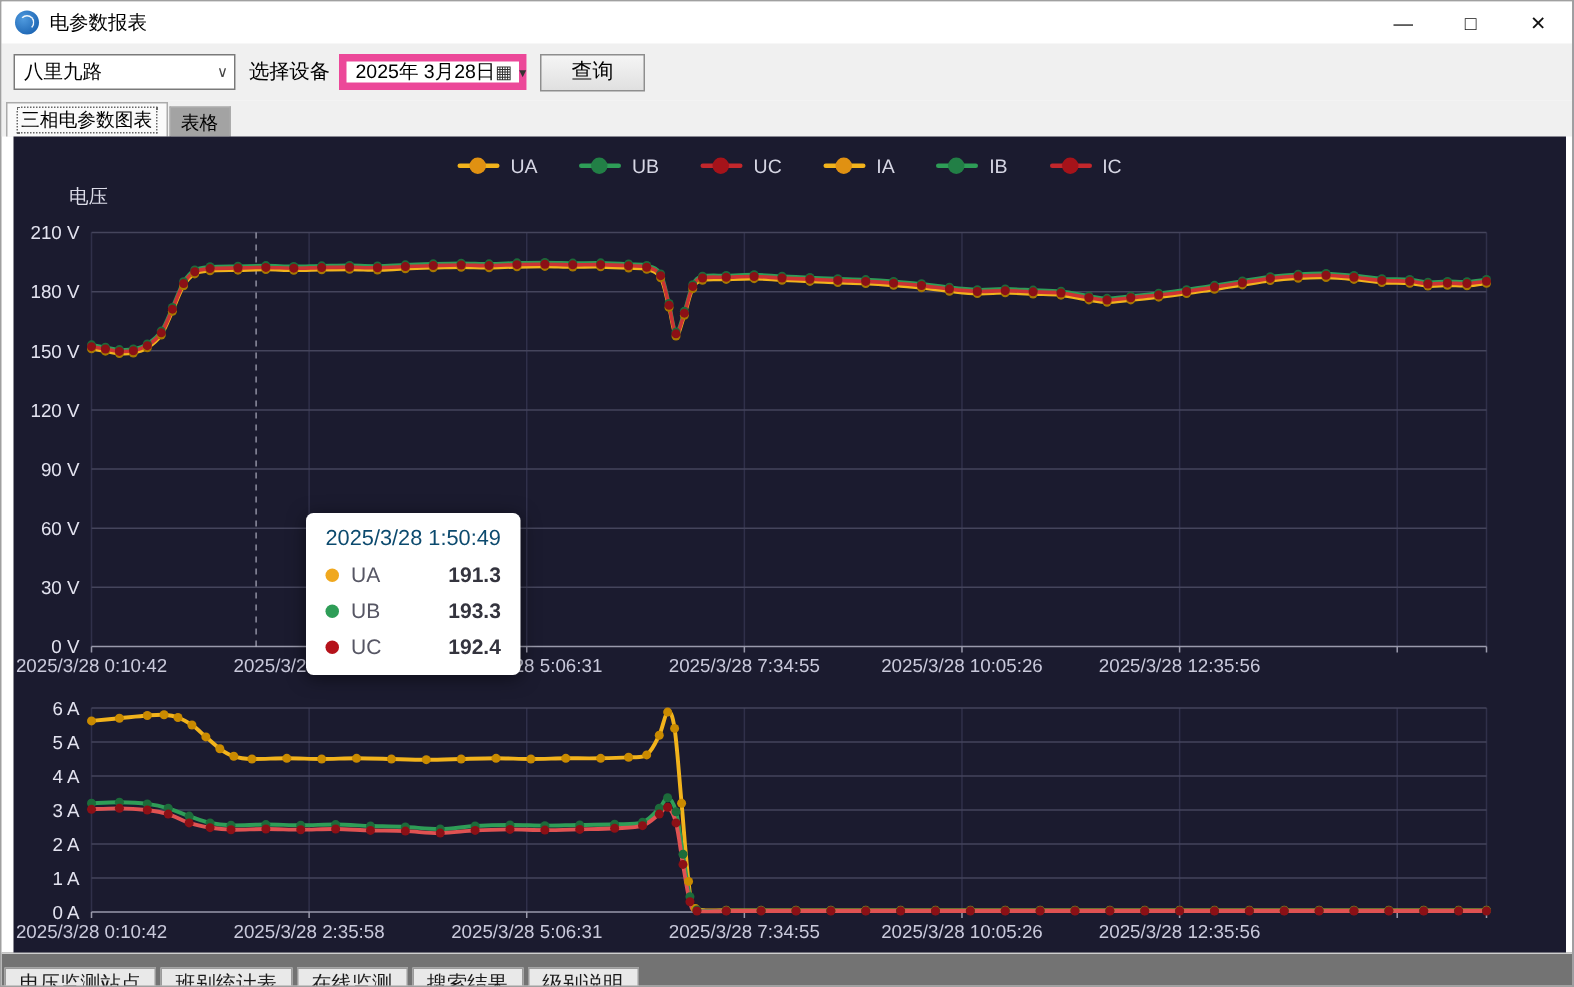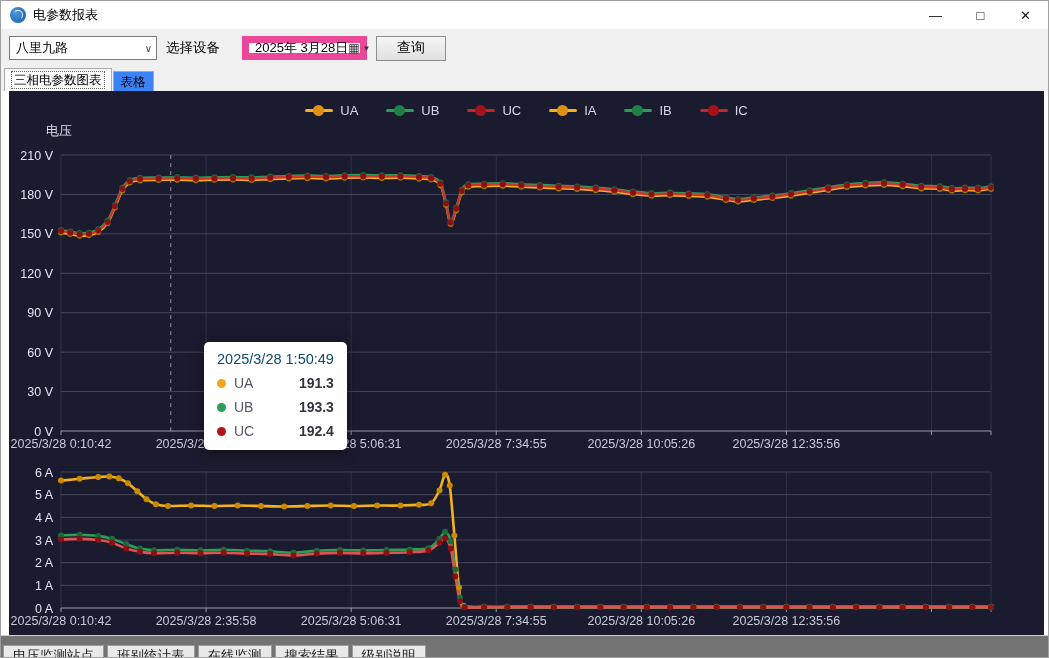--- a/index.html
+++ b/index.html
@@ -20,31 +20,31 @@
              font-size:13px; color:#111; cursor:default; }
 
   
   .toolbar { height:38px; background:#f0f0f0; display:flex; align-items:center; padding:0 8px; }
   .combo { height:24px; background:#fff; border:1px solid #7a7a7a; display:flex; align-items:center;
            padding:0 4px 0 6px; font-size:13px; color:#000; overflow:hidden; white-space:nowrap; }
   .combo-line { width:148px; }
   .combo-device { width:224px; font-size:12.5px; margin-left:6px; }
   .combo-arrow { margin-left:auto; font-size:10px; color:#444; padding-left:4px; }
   .lbl { font-size:13.5px; color:#000; margin-left:9px; white-space:nowrap; }
-  .datepicker { height:24px; width:125px; background:#fff; border:7px solid #ec4899; margin-left:22px;
+  .datepicker { height:24px; width:125px; background:#fff; border:5px solid #ec4899; margin-left:6px;
                 display:flex; align-items:center; padding:0 4px 0 6px; font-size:13px; white-space:nowrap; }
   .cal-icon { margin-left:auto; font-size:12px; color:#333; }
   .dp-arrow { font-size:8px; color:#333; margin-left:3px; }
   .query { width:70px; height:25px; margin-left:9px; font-size:14px; color:#000;
            background:linear-gradient(#f5f5f5,#e0e0e0); border:1px solid #8e8e8e;
            font-family:"Liberation Sans",sans-serif; cursor:pointer; }
 
   
   .tabstrip { height:24px; background:#f0f0f0; display:flex; align-items:flex-end; padding-left:3px;text-align:center; }
-  .tab { height:20px; padding:2px 7px 1px; font-size:12.5px; color:#000; background:#3b82f6;
+  .tab { height:20px; padding:2px 7px 1px; font-size:12.5px; color:#000; background:#a3a3a3;
          border:1px solid #ababab; border-bottom:none; margin-right:1px; cursor:pointer; }
   .tab.selected { height:23px; background:#fafafa; padding-top:3px; }
   .tab.selected span { outline:1px dotted #666; padding:1px 2px; }
 
   
   .panel { margin-left:8px; width:1035px; height:544px; background:#1b1b2f; position:relative; }
   .legend { position:absolute; top:12px; left:0; right:0; display:flex; justify-content:center;
             gap:28px; align-items:center; }
   .legend-item { display:flex; align-items:center; gap:7px; cursor:pointer; }
   .legend-line { width:28px; height:3px; border-radius:2px; position:relative; }

